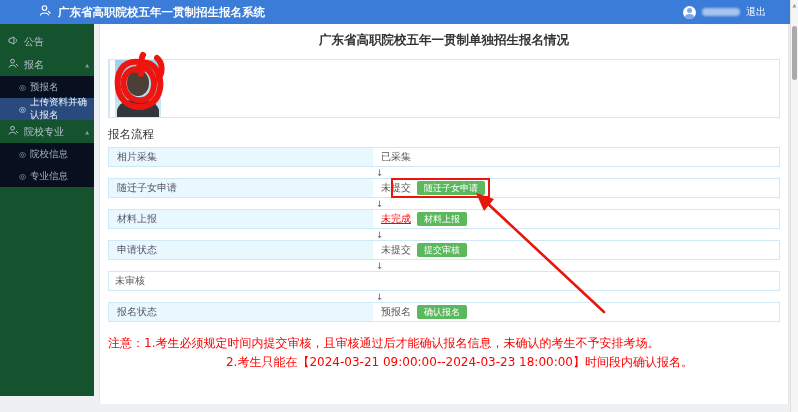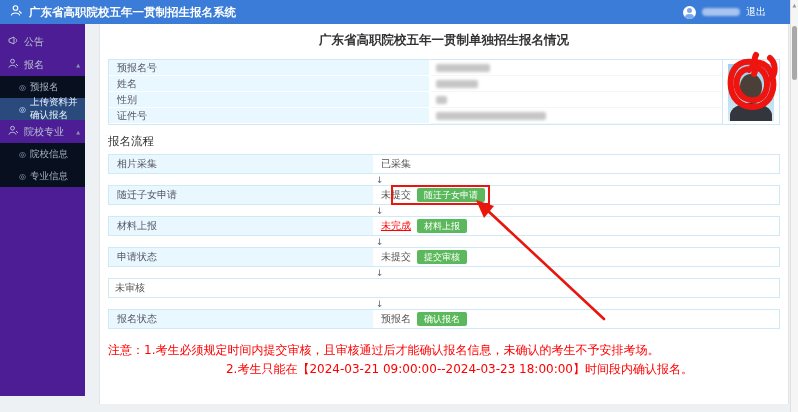--- a/index.html
+++ b/index.html
@@ -1,30 +1,30 @@
 <!DOCTYPE html>
 <html><head>
 <meta charset="utf-8">
 <style>
   html,body{margin:0;padding:0;font-family:"DejaVu Sans","Liberation Sans",sans-serif;}
   .page{position:relative;width:798px;height:412px;background:#eef1f4;overflow:hidden;}
 
   
   .hdr{position:absolute;left:0;top:0;width:798px;height:24px;background:#3a7cd8;color:#fff;
        display:flex;align-items:center;justify-content:space-between;z-index:5;}
-  .hdr-left{display:flex;align-items:center;gap:6px;padding-left:10px;font-size:11.5px;font-weight:bold;}
+  .hdr-left{display:flex;align-items:center;gap:6px;padding-left:27px;font-size:11.5px;font-weight:bold;margin-left:12px;}
   .hdr-right{display:flex;align-items:center;gap:6px;padding-right:32px;font-size:10px;}
   .avatar{width:13px;height:13px;border-radius:50%;background:#fff;position:relative;overflow:hidden;flex:none;}
   .avatar i{position:absolute;left:4px;top:2.5px;width:5px;height:5px;border-radius:50%;background:#7aa8e8;}
   .avatar b{position:absolute;left:2px;top:8px;width:9px;height:6px;border-radius:50% 50% 0 0;background:#7aa8e8;}
   .name-pill{width:38px;height:8px;border-radius:4px;background:rgba(255,255,255,.55);filter:blur(1.2px);}
   .logout{color:#fff;text-decoration:none;cursor:pointer;}
 
   
-  .sb{position:absolute;left:0;top:24px;bottom:16px;width:85px;background:#4c1d95;color:#b7c0cf;font-size:10px;padding-top:6px;box-sizing:border-box;}
+  .sb{position:absolute;left:0;top:24px;bottom:16px;width:94px;background:#14532d;color:#b7c0cf;font-size:10px;padding-top:6px;box-sizing:border-box;}
   .nav-item{height:23px;display:flex;align-items:center;gap:5px;padding:0 8px;cursor:pointer;position:relative;}
   .nav-item svg{flex:none;}
   .caret{position:absolute;right:5px;font-size:5px;color:#8b95a8;}
   .submenu{background:#081020;}
   .nav-sub{height:22px;display:flex;align-items:center;gap:4px;padding-left:19px;color:#a7b2c4;font-size:9.5px;cursor:pointer;}
   .bullet{font-size:8px;color:#8fa0bd;}
   .nav-sub.active{background:#2a4a7d;color:#eaf3ff;}
   .nav-sub.active .bullet{color:#cfe3ff;}
 
   
@@ -145,46 +145,20 @@
         <span>专业信息</span>
       </div>
     </div>
   </aside>
 
   <main class="main">
     <div class="panel">
       <div class="ptitle">广东省高职院校五年一贯制单独招生报名情况</div>
 
       <div class="info">
-        <div class="info-left">
-          <div class="irow">
-            <div class="ilabel">预报名号</div>
-            <div class="ivalue">
-                <span class="blur w55"></span>
-              </div>
-          </div>
-          <div class="irow">
-            <div class="ilabel">姓名</div>
-            <div class="ivalue">
-                <span class="blur w42"></span>
-              </div>
-          </div>
-          <div class="irow">
-            <div class="ilabel">性别</div>
-            <div class="ivalue">
-                <span class="blur w12"></span>
-              </div>
-          </div>
-          <div class="irow">
-            <div class="ilabel">证件号</div>
-            <div class="ivalue">
-                <span class="blur w110"></span>
-              </div>
-          </div>
-        </div>
         <div class="photo-cell">
           <div class="idphoto">
             <div class="head"></div>
               <div class="body"></div>
           </div>
           <svg class="scribble" viewBox="0 0 66 76">
             <g fill="none" stroke="#ee1410" stroke-width="6" stroke-linecap="round">
               <path d="M33,10 C16,8 10,22 12,36 C14,50 27,58 40,54 C52,50 57,36 53,24 C49,12 40,8 33,12"></path>
               <path d="M31,17 C21,17 16,26 18,35 C20,45 30,51 40,47 C48,43 50,31 46,23 C42,15 34,13 30,18"></path>
               <path d="M37,3 C33,9 39,15 35,22"></path>

